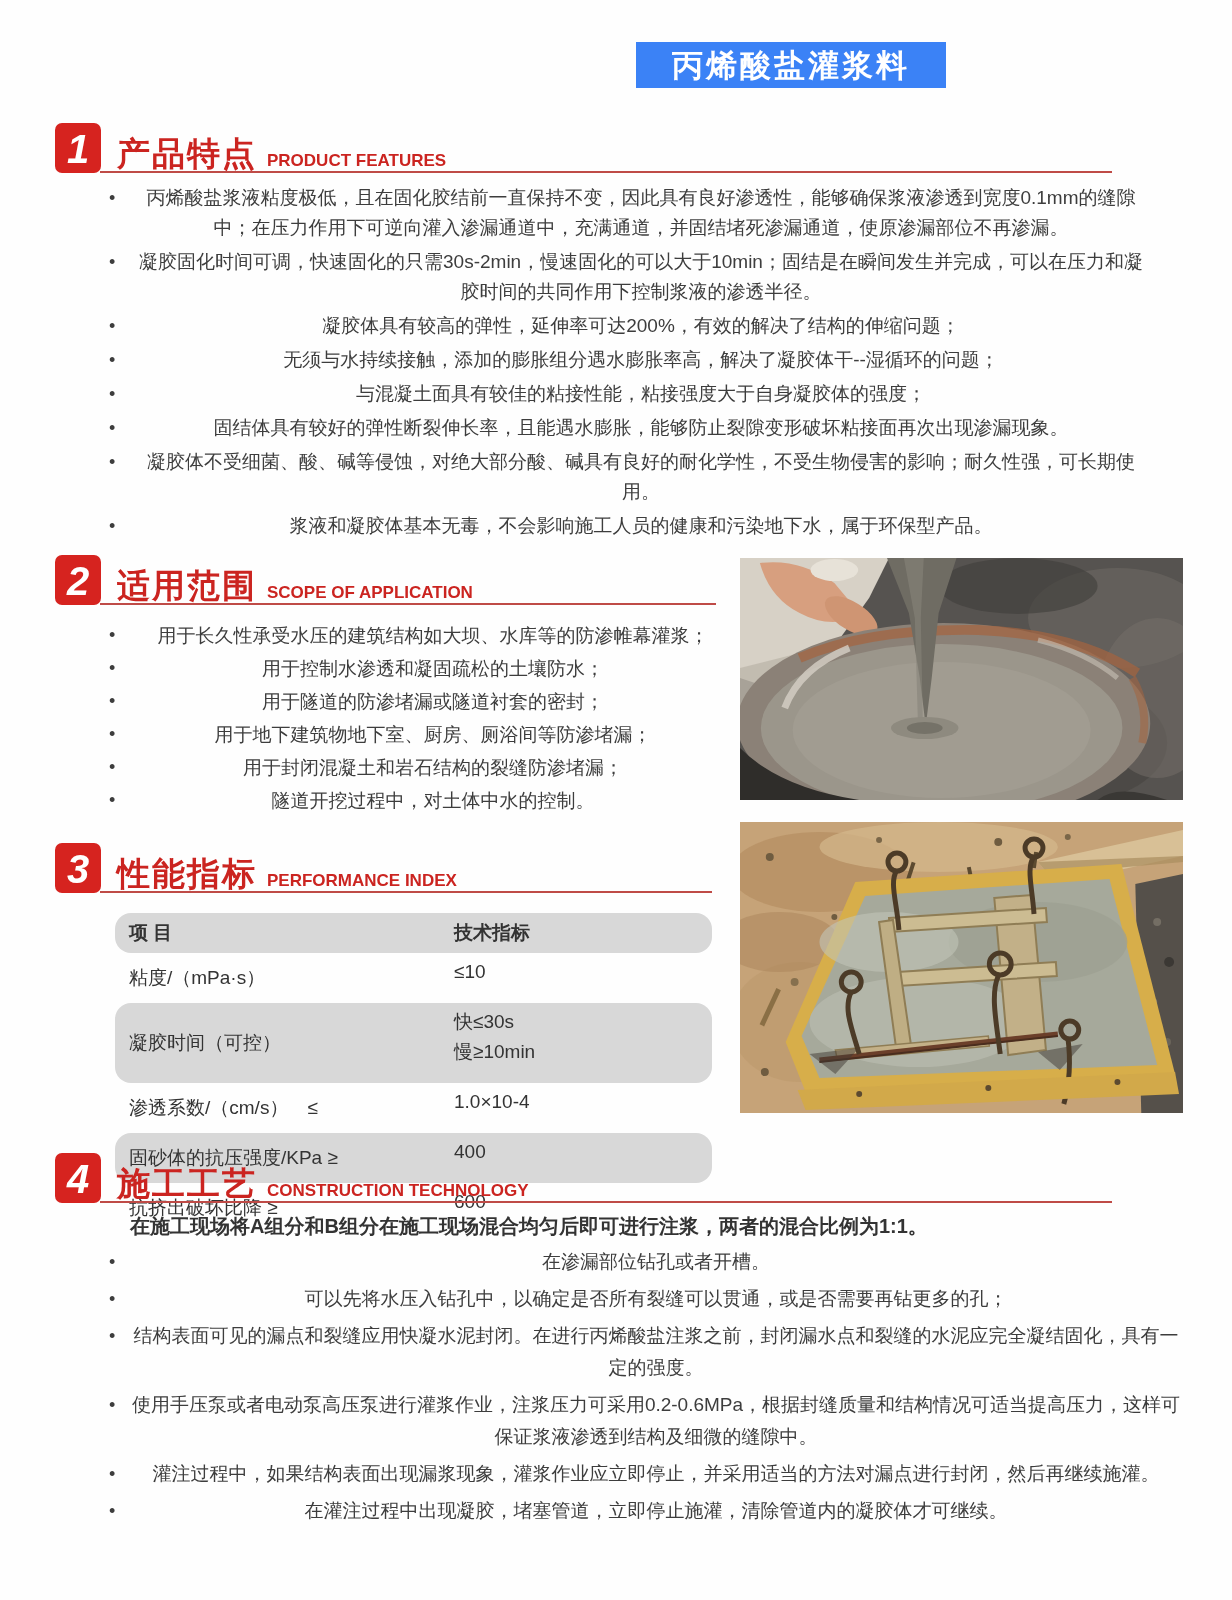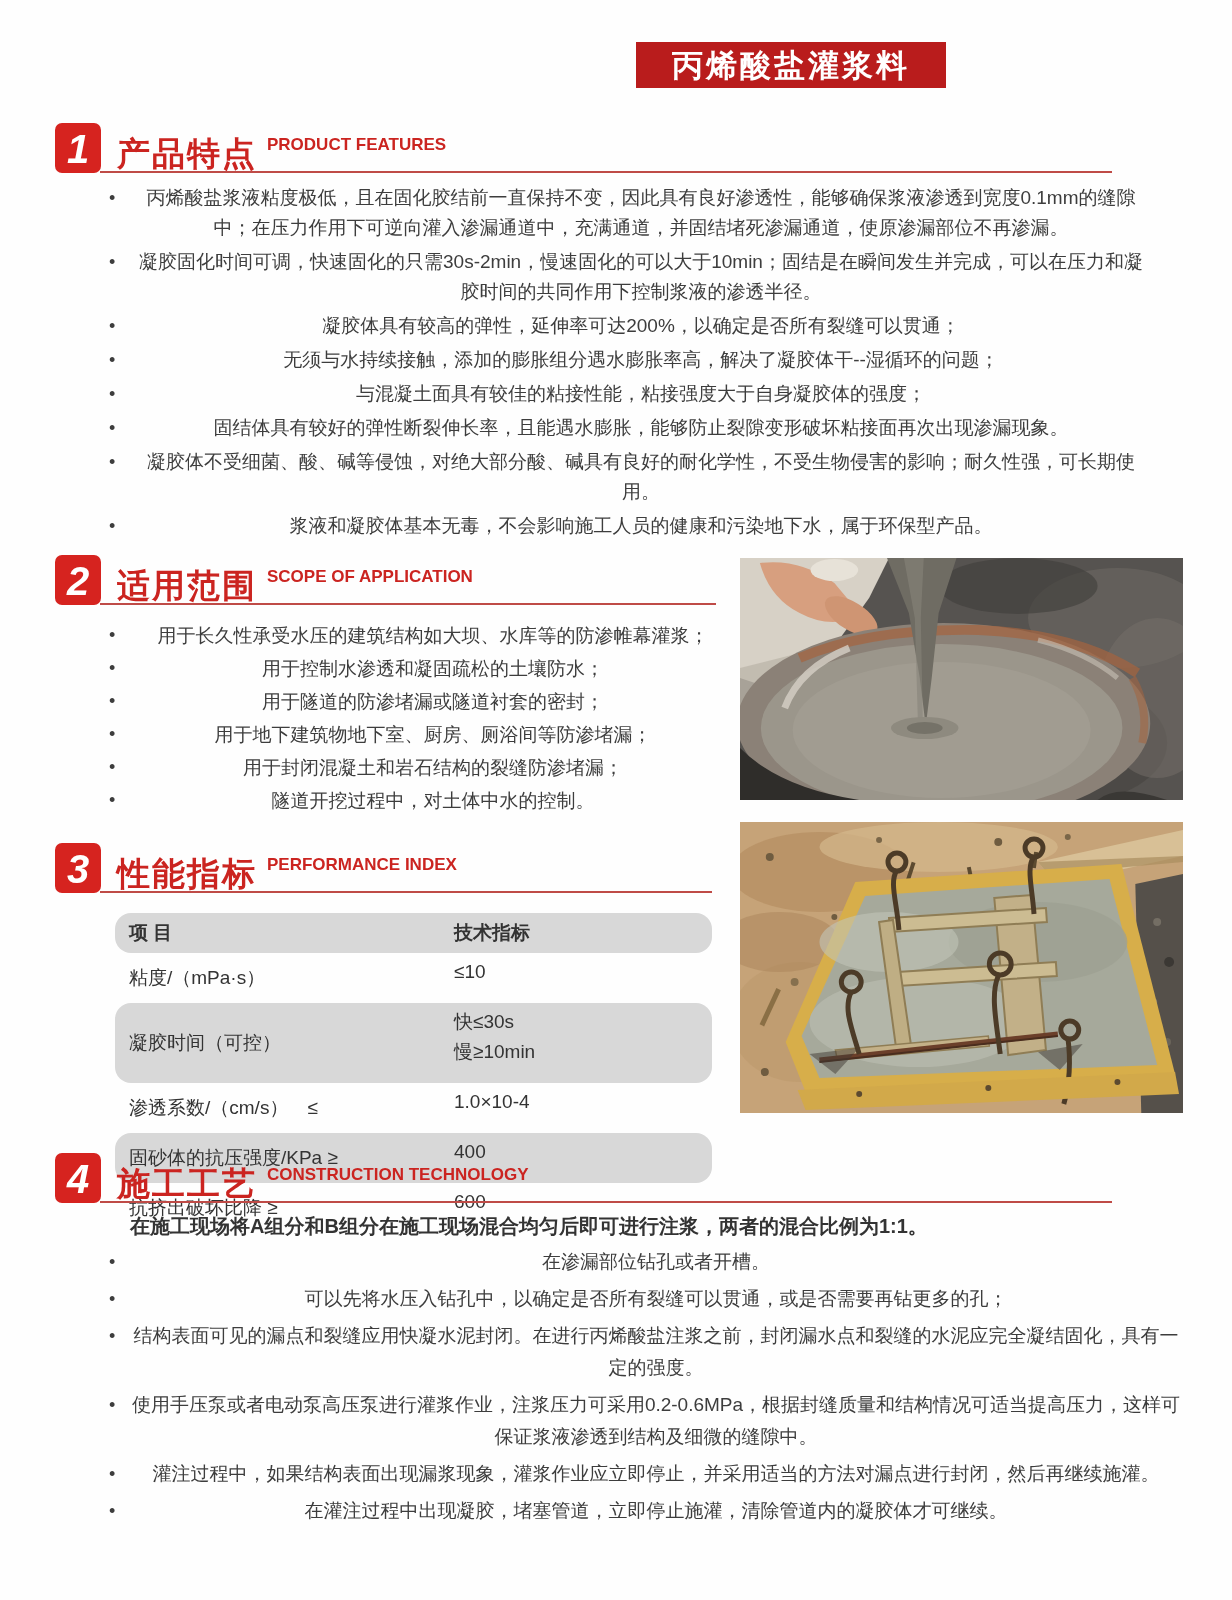--- a/index.html
+++ b/index.html
@@ -3,39 +3,39 @@
 <meta charset="utf-8">
 <style>
   html,body{margin:0;padding:0;background:#ffffff;}
   .page{
     position:relative;width:1232px;height:1600px;background:#fefefe;overflow:hidden;
     font-family:"Liberation Sans","DejaVu Sans",sans-serif;
   }
   
   .banner{
     position:absolute;left:636px;top:42px;width:310px;height:46px;
-    background:#b91c1c;color:#ffffff;font-size:31px;font-weight:700;
+    background:#3b82f6;color:#ffffff;font-size:31px;font-weight:700;
     letter-spacing:3px;text-align:center;line-height:47px;
   }
   
   .sec-header{
     position:absolute;left:55px;display:flex;align-items:flex-end;height:50px;
   }
   .num{
     display:inline-block;width:46px;height:50px;background:#d6231f;color:#ffffff;
     font-size:40px;font-weight:700;font-style:italic;text-align:center;line-height:52px;
     border-radius:7px;margin-right:16px;
   }
   .stitle{
     font-size:33px;font-weight:700;color:#cb2420;letter-spacing:2px;line-height:1;
     padding-bottom:3px;
   }
   .ssub{
     font-size:17px;font-weight:700;color:#cb2420;margin-left:10px;line-height:1;
-    padding-bottom:20px;letter-spacing:0;
+    padding-bottom:4px;letter-spacing:0;
   }
   .rule{position:absolute;height:2px;background:#bf4b47;}
   
   ul.bullets{position:absolute;margin:0;padding:0;list-style:none;text-align:center;}
   ul.bullets li{
     position:relative;padding-left:28px;color:#3d3d3d;font-size:19px;
     line-height:30px;margin-bottom:4px;
   }
   ul.bullets li::before{
     content:"•";position:absolute;left:6px;top:0;color:#3d3d3d;font-size:18px;
@@ -67,21 +67,21 @@
 
   <div class="sec-header" style="top:123px">
     <span class="num">1</span>
     <span class="stitle">产品特点</span>
     <span class="ssub">PRODUCT FEATURES</span>
   </div>
   <div class="rule" style="top:171px;left:100px;width:1012px"></div>
   <ul class="bullets" style="top:183px;left:103px;width:1048px">
     <li>丙烯酸盐浆液粘度极低，且在固化胶结前一直保持不变，因此具有良好渗透性，能够确保浆液渗透到宽度0.1mm的缝隙中；在压力作用下可逆向灌入渗漏通道中，充满通道，并固结堵死渗漏通道，使原渗漏部位不再渗漏。</li>
     <li>凝胶固化时间可调，快速固化的只需30s-2min，慢速固化的可以大于10min；固结是在瞬间发生并完成，可以在压力和凝胶时间的共同作用下控制浆液的渗透半径。</li>
-    <li>凝胶体具有较高的弹性，延伸率可达200%，以确定是否所有裂缝可以贯通；</li>
+    <li>凝胶体具有较高的弹性，延伸率可达200%，有效的解决了结构的伸缩问题；</li>
     <li>无须与水持续接触，添加的膨胀组分遇水膨胀率高，解决了凝胶体干--湿循环的问题；</li>
     <li>与混凝土面具有较佳的粘接性能，粘接强度大于自身凝胶体的强度；</li>
     <li>固结体具有较好的弹性断裂伸长率，且能遇水膨胀，能够防止裂隙变形破坏粘接面再次出现渗漏现象。</li>
     <li>凝胶体不受细菌、酸、碱等侵蚀，对绝大部分酸、碱具有良好的耐化学性，不受生物侵害的影响；耐久性强，可长期使用。</li>
     <li>浆液和凝胶体基本无毒，不会影响施工人员的健康和污染地下水，属于环保型产品。</li>
   </ul>
 
   <div class="sec-header" style="top:555px">
     <span class="num">2</span>
     <span class="stitle">适用范围</span>

